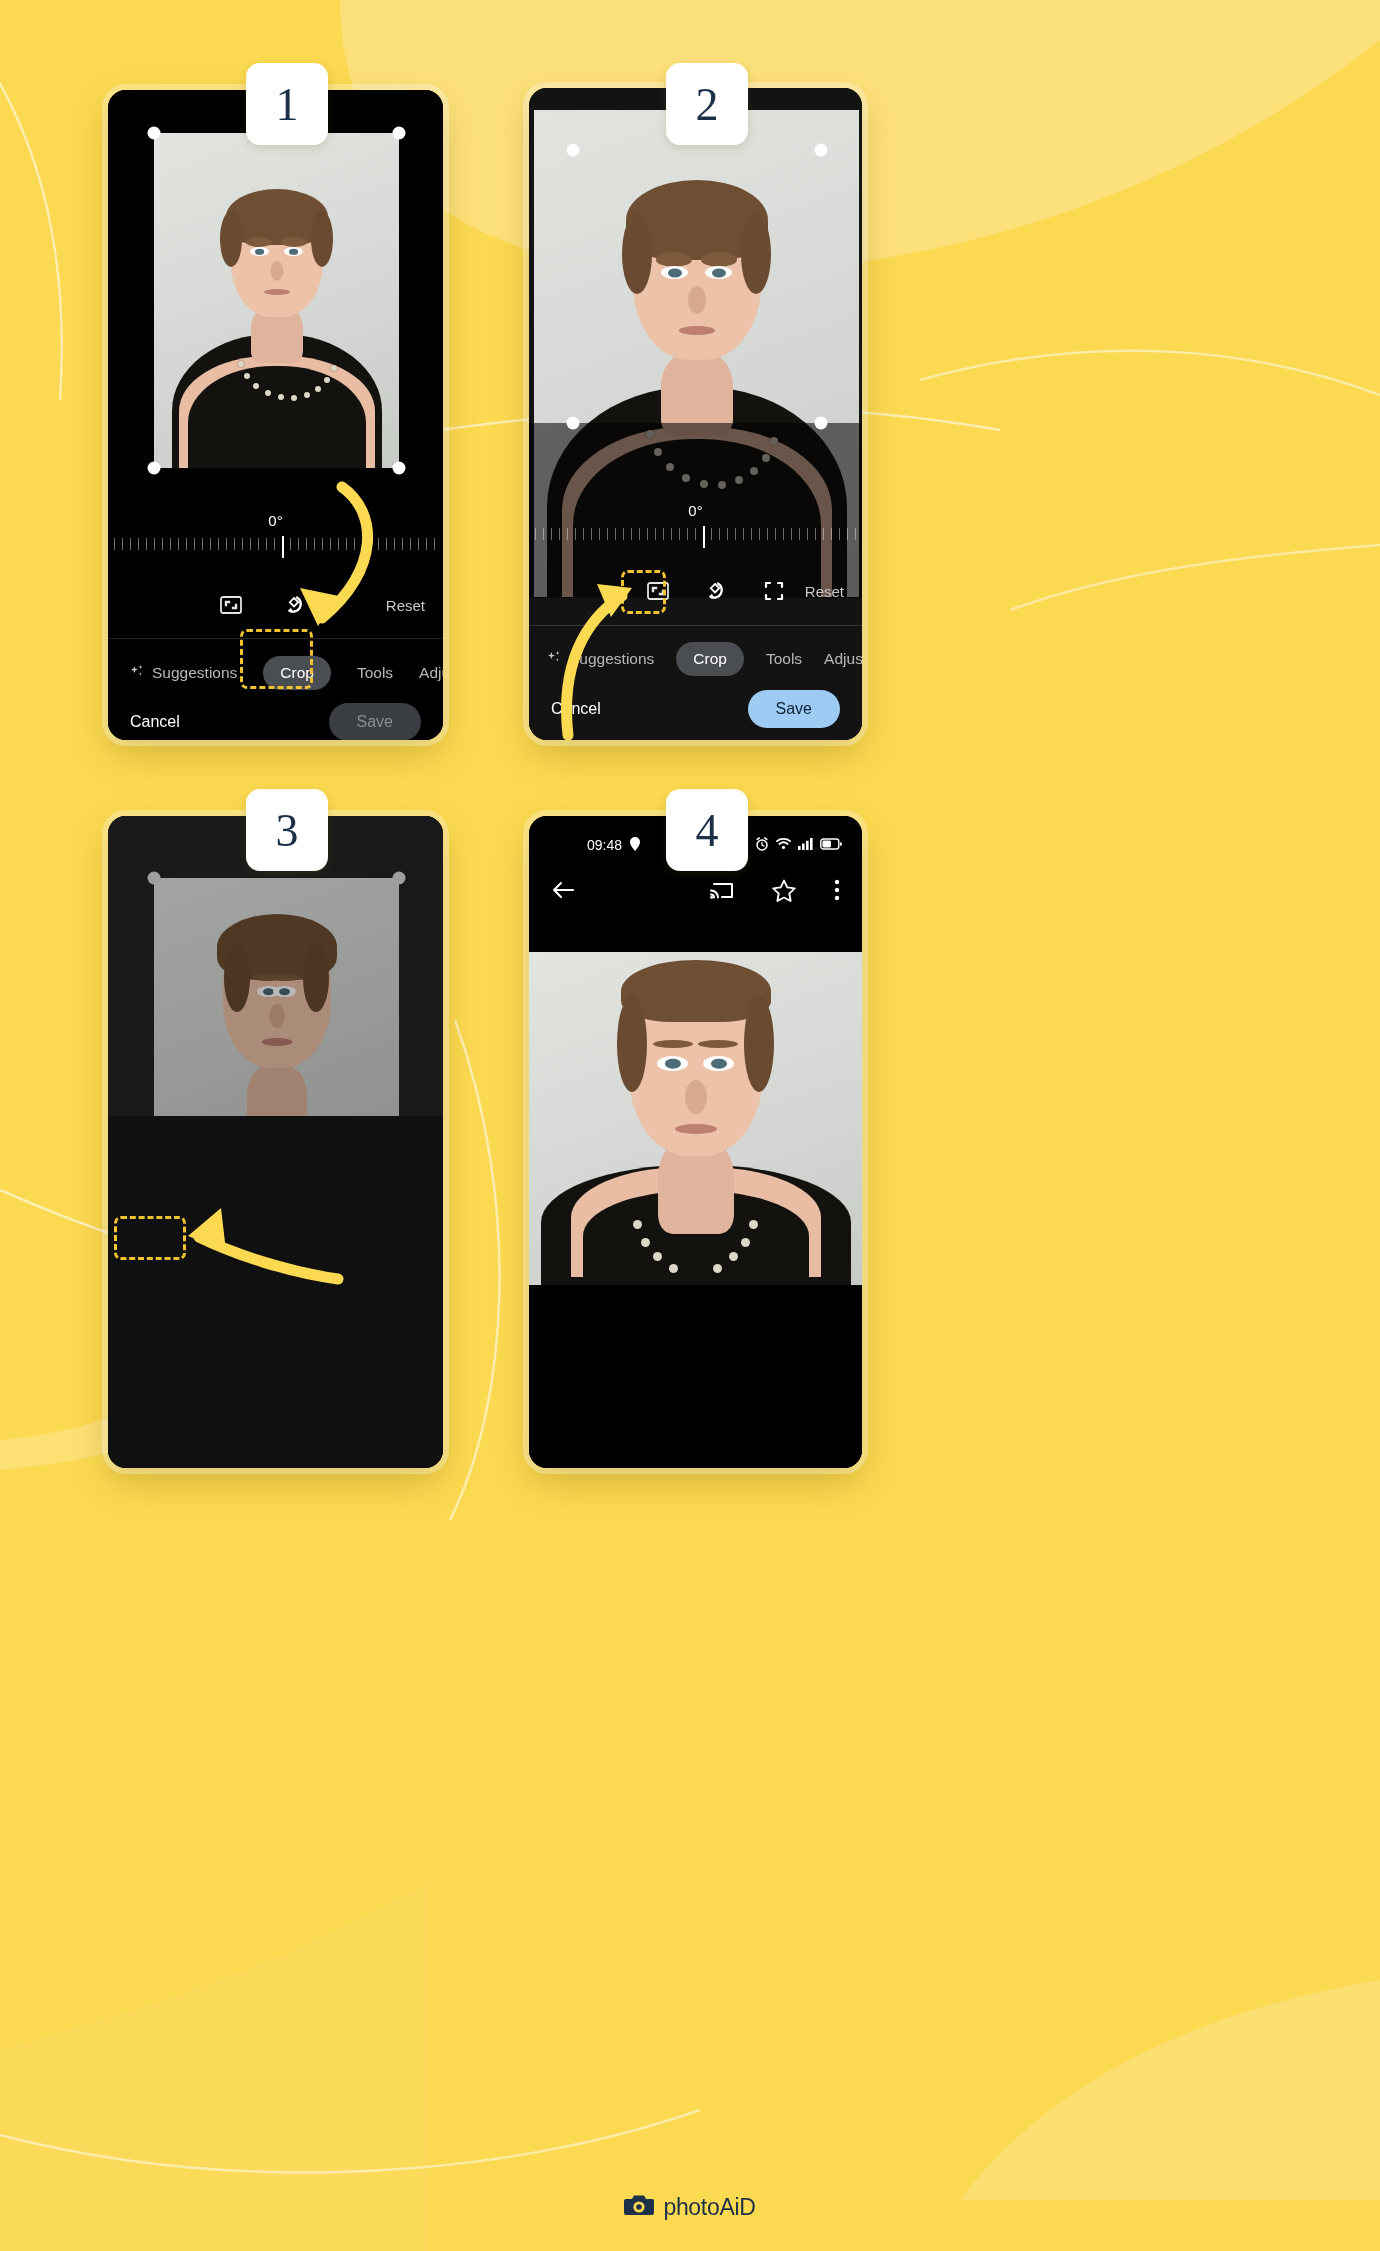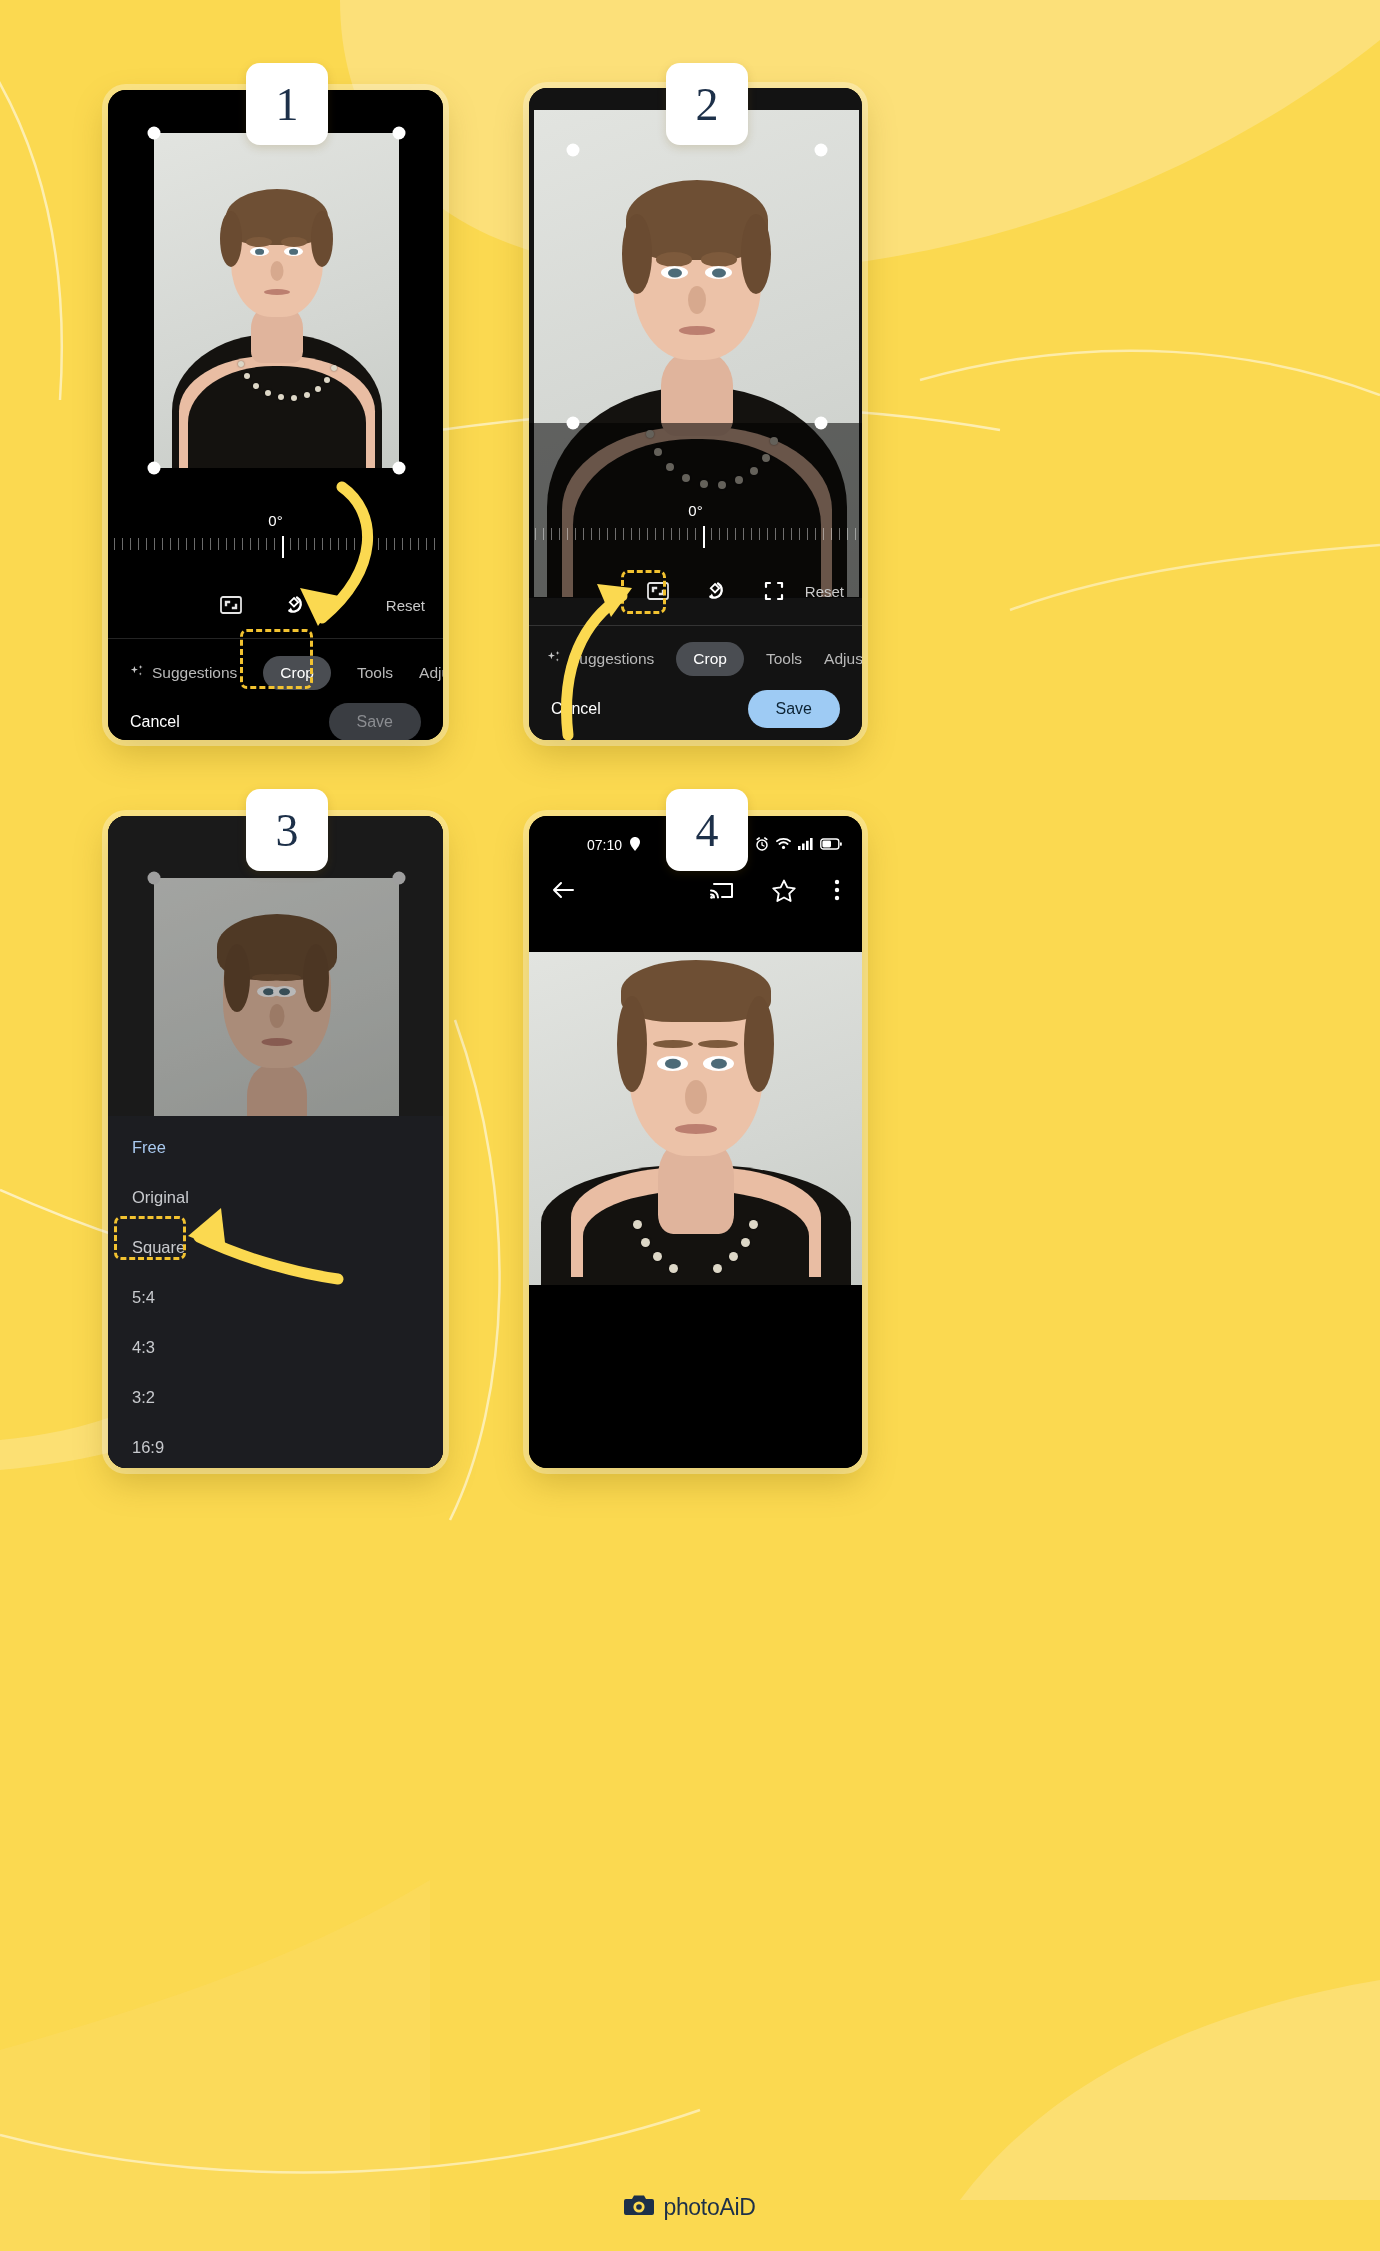--- a/index.html
+++ b/index.html
@@ -589,44 +589,35 @@
           <div class="eye" style="right:103px; top:108px; width:23px; height:11px;"></div>
           <div class="nose" style="top:126px; width:15px; height:24px;"></div>
           <div class="mouth" style="top:160px; width:31px; height:8px;"></div>
         </div>
         <div class="crop-rect" style="left:46px; top:62px; width:245px; height:238px;">
           <div class="handle dim" style="left:0;    top:0;"></div>
           <div class="handle dim" style="left:100%; top:0;"></div>
         </div>
       </div>
 
-      <div class="ratio-sheet" style="top:300px; height:352px;">
-        <div class="ratio-item sel" style="top:22px;">Free</div>
-        <div class="ratio-item" style="top:72px;">Original</div>
-        <div class="ratio-item" style="top:122px;">Square</div>
-        <div class="ratio-item" style="top:172px;">5:4</div>
-        <div class="ratio-item" style="top:222px;">4:3</div>
-        <div class="ratio-item" style="top:272px;">3:2</div>
-        <div class="ratio-item" style="top:322px;">16:9</div>
-      </div>
     </div>
   </div>
   <div class="hl" style="left:114px; top:1216px; width:72px; height:44px;"></div>
   <div class="step-badge" style="left:246px; top:789px;">3</div>
 
   <svg class="arrow-layer" style="left:0; top:0; width:1380px; height:2251px;">
     <path d="M338,1279 C288,1272 236,1255 199,1237" stroke="#FBD950" stroke-width="11" fill="none" stroke-linecap="round"></path>
     <path d="M221,1208 L188,1236 L226,1251" fill="#FBD950"></path>
   </svg>
 
   <div class="panel" style="left:529px; top:816px; width:333px; height:652px;">
     <div class="panel-inner" style="background:#000;">
 
       <div class="statusbar" style="top:16px; height:26px; padding:0 20px;">
-        <span style="margin-left:38px;">07:10</span>
+        <span style="margin-left:38px;">09:48</span>
         <span style="margin-left:8px;">
           <svg width="10" height="14" viewBox="0 0 10 14">
               <path d="M5 0 C7.8 0 10 2.2 10 5 C10 8.6 5 14 5 14 C5 14 0 8.6 0 5 C0 2.2 2.2 0 5 0 Z" fill="#fff"></path>
             </svg>
         </span>
         <span style="margin-left:auto; display:flex; align-items:center; gap:7px;">
           <span>
             <svg width="14" height="14" viewBox="0 0 14 14">
                 <circle cx="7" cy="8" r="5" fill="none" stroke="#fff" stroke-width="1.5"></circle>
                 <path d="M7 5.4 L7 8 L9 9" stroke="#fff" stroke-width="1.3" fill="none" stroke-linecap="round"></path>

